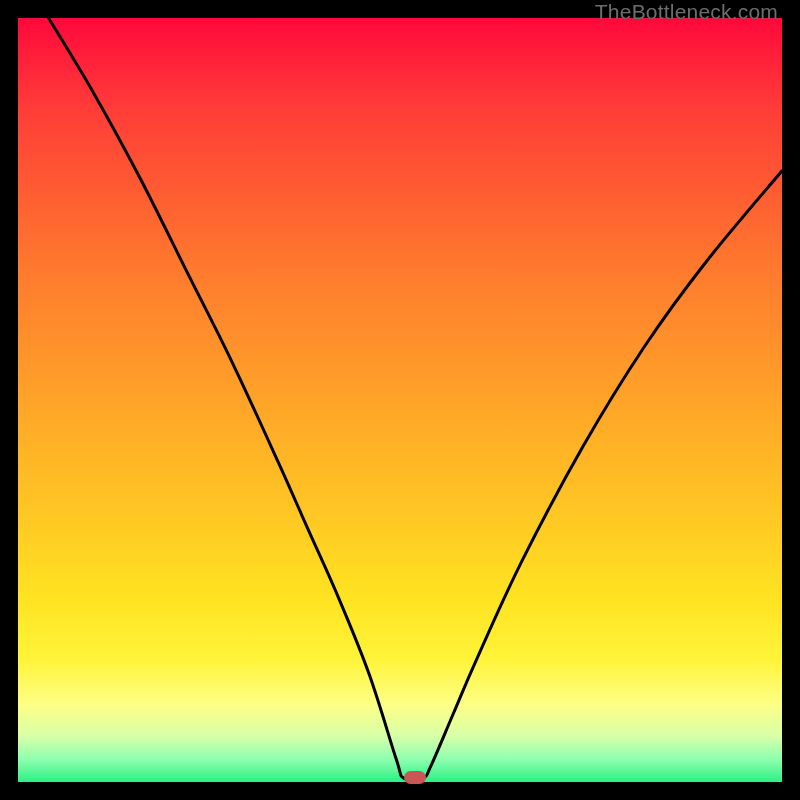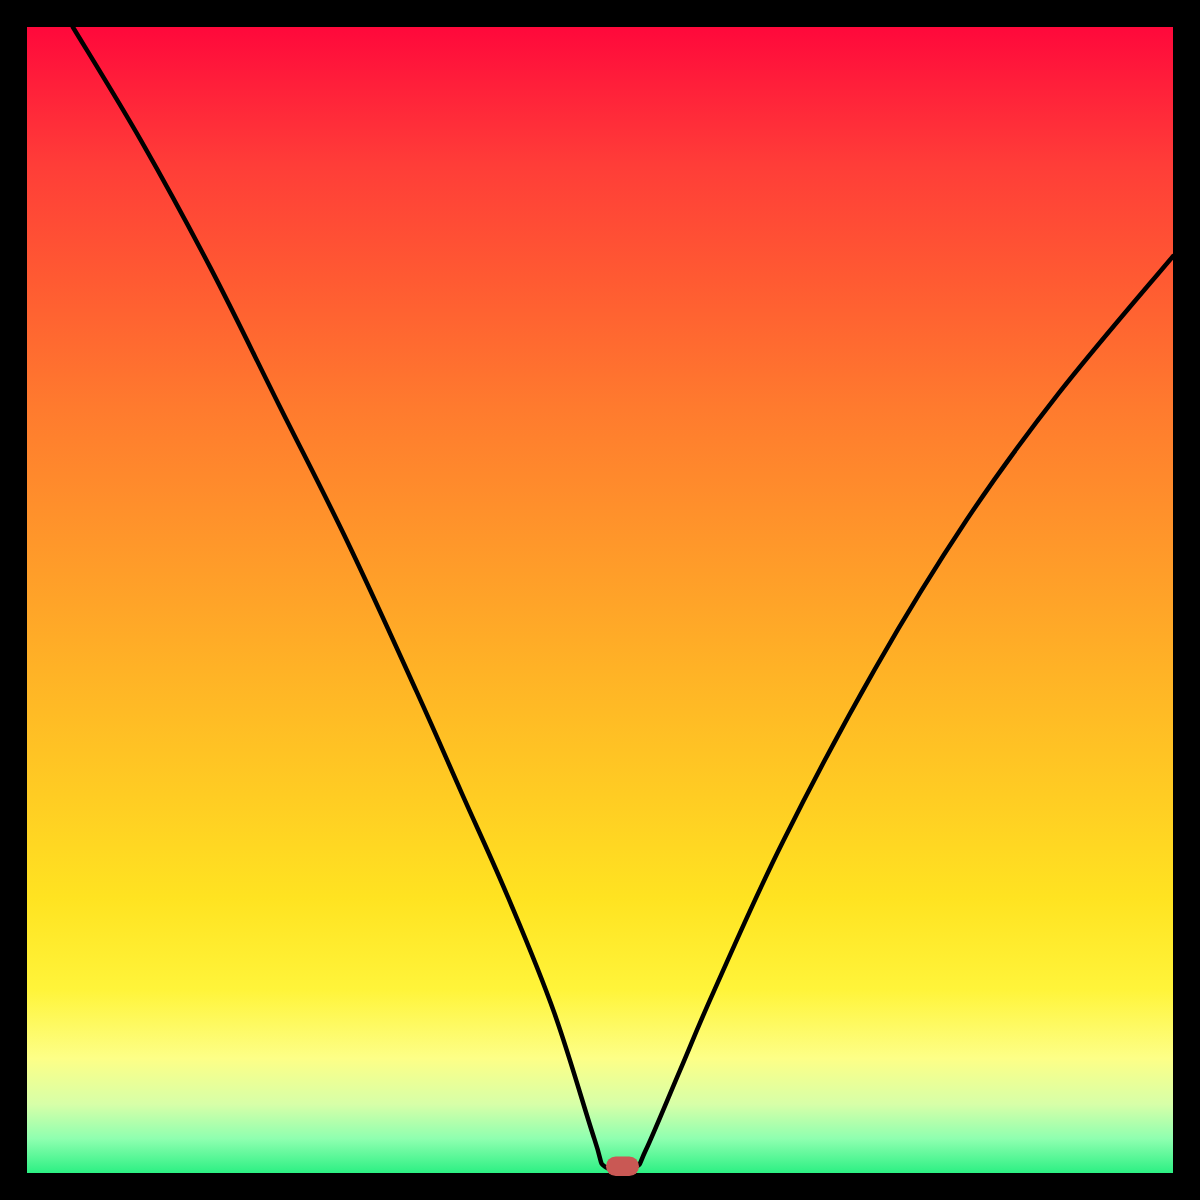--- a/index.html
+++ b/index.html
@@ -67,13 +67,14 @@
 </head>
 <body>
 
 <div class="frame">
   <div class="plot-area">
     <svg class="curve" viewBox="0 0 764 764" preserveAspectRatio="none">
       <path id="curve-path" d="M 30.560000000000002,0 C 38.8112,13.751999999999995 59.897600000000004,47.520799999999994 76.4,76.39999999999998 C 92.9024,105.27919999999996 105.73760000000001,128.81039999999996 122.24000000000001,160.43999999999994 C 138.7424,192.06959999999992 151.57760000000002,219.11519999999996 168.08,252.11999999999995 C 184.5824,285.12479999999994 197.41760000000002,309.41999999999996 213.92000000000002,343.79999999999995 C 230.4224,378.17999999999995 246.00799999999998,412.8656 259.76,443.12 C 273.512,473.37440000000004 279.3184,487.1264 290.32,511.88 C 301.3216,536.6336 309.8784,554.5112 320.88,580.64 C 331.8816,606.7687999999999 341.126,628.1608 351.44,657.04 C 361.754,685.9191999999999 371.9916,722.5148 378.18,741.08 C 384.3684,759.6452 381.0068,756.742 385.82,760.18 C 390.6332,763.6179999999999 400.1068,762.2428 404.92,760.18 C 409.7332,758.1171999999999 407.05920000000003,760.4092 412.56,748.72 C 418.0608,737.0308 427.2288,714.4928 435.47999999999996,695.24 C 443.73119999999994,675.9872 446.0232,669.264 458.4,641.76 C 470.7768,614.256 484.98720000000003,580.9456 504.24,542.44 C 523.4928,503.93440000000004 543.3568,466.3456 565.36,427.84 C 587.3632,389.33439999999996 604.4768,361.5248 626.48,328.52000000000004 C 648.4832,295.51520000000005 662.8464,276.10960000000006 687.6,244.48000000000002 C 712.3536,212.8504 750.248,169.30239999999998 764,152.79999999999995" fill="none" stroke="#000" stroke-width="3" stroke-linecap="round" stroke-linejoin="round"></path>
     </svg>
     <div class="marker" id="marker" style="left: 386.28px; top: 753.18px;"></div>
   </div>
+  <div class="watermark">TheBottleneck.com</div>
 </div>
 
 </body></html>

